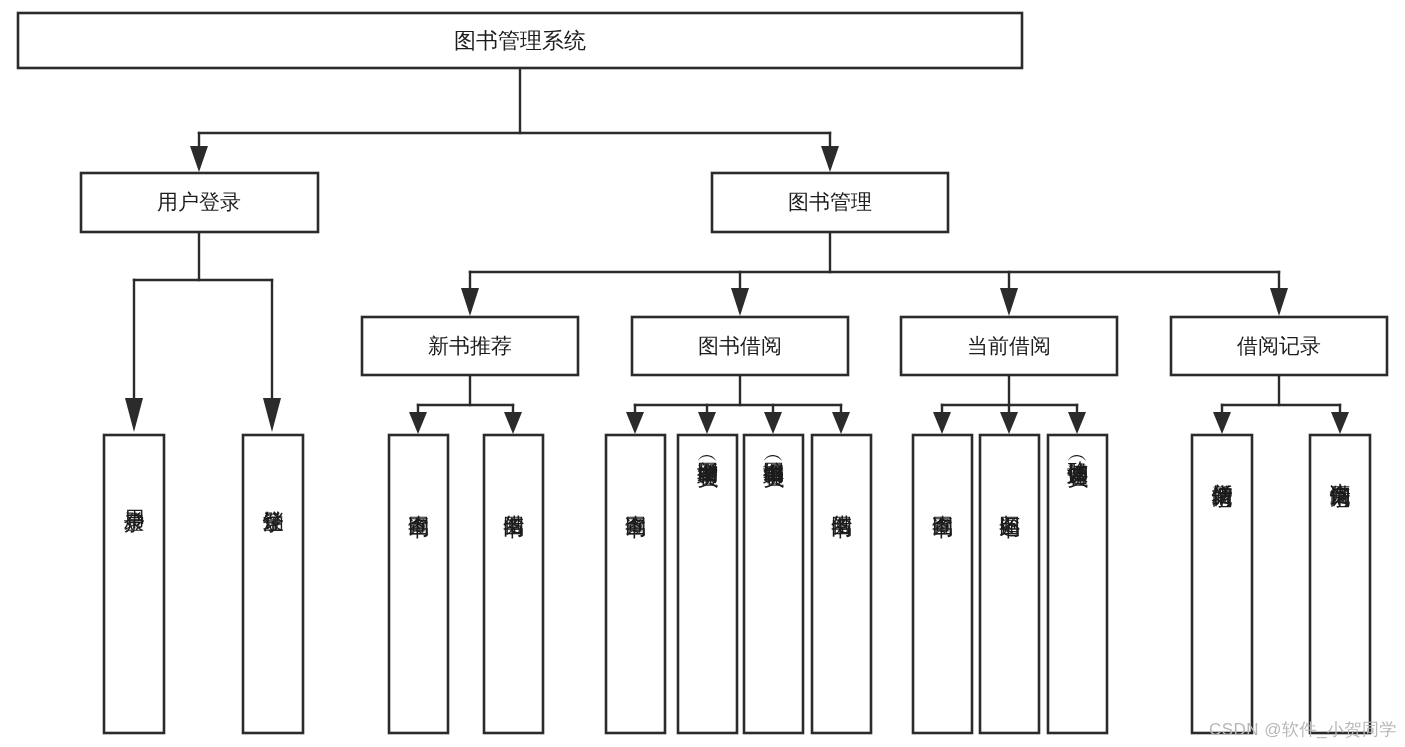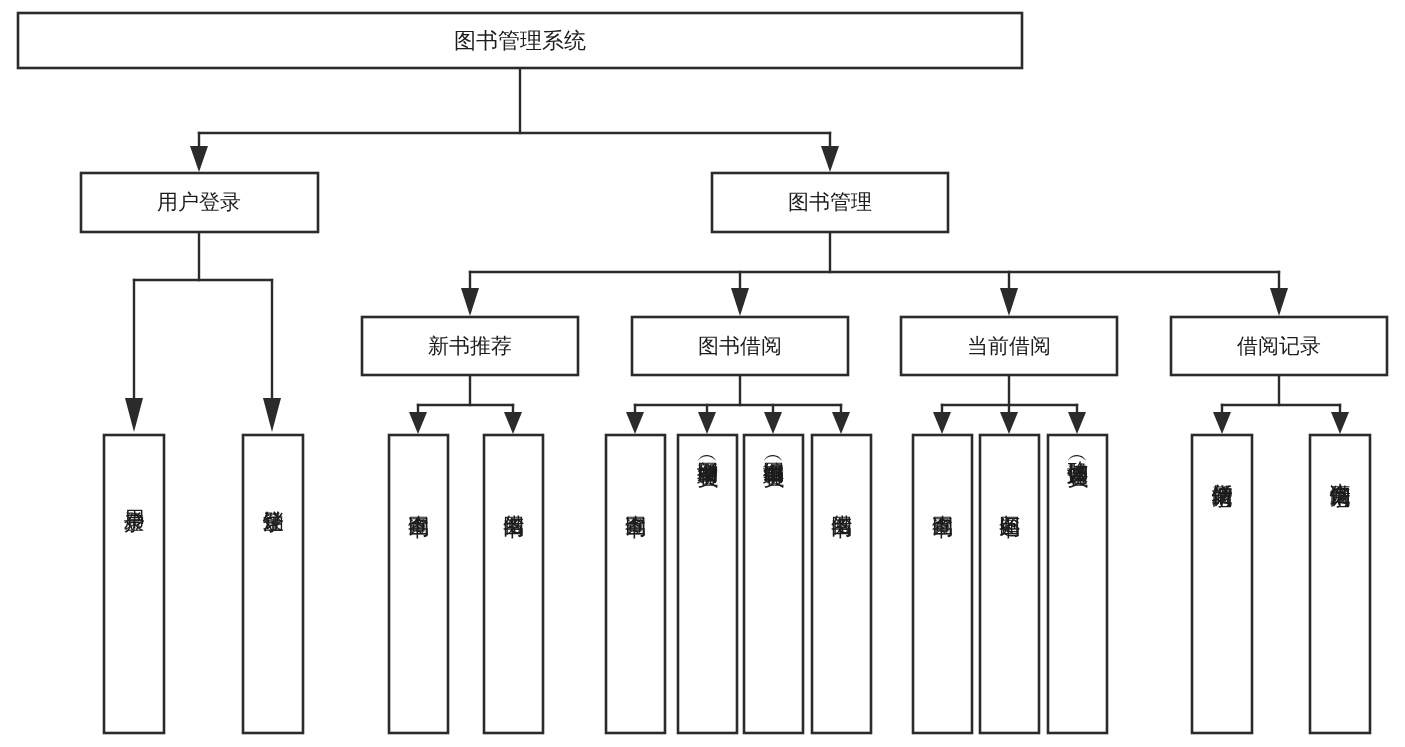--- a/index.html
+++ b/index.html
@@ -250,13 +250,14 @@
     <span class="vlabel">确认归还（管理员）</span>
   </div>
 
   <div class="vlabel-wrap" style="left:1192px; top:466px; width:60px; height:267px;">
     <span class="vlabel">新增借阅记录</span>
   </div>
   <div class="vlabel-wrap" style="left:1310px; top:466px; width:60px; height:267px;">
     <span class="vlabel">查询借阅记录</span>
   </div>
 
+  <div class="watermark">CSDN @软件_小贺同学</div>
 </div>
 
 </body></html>

